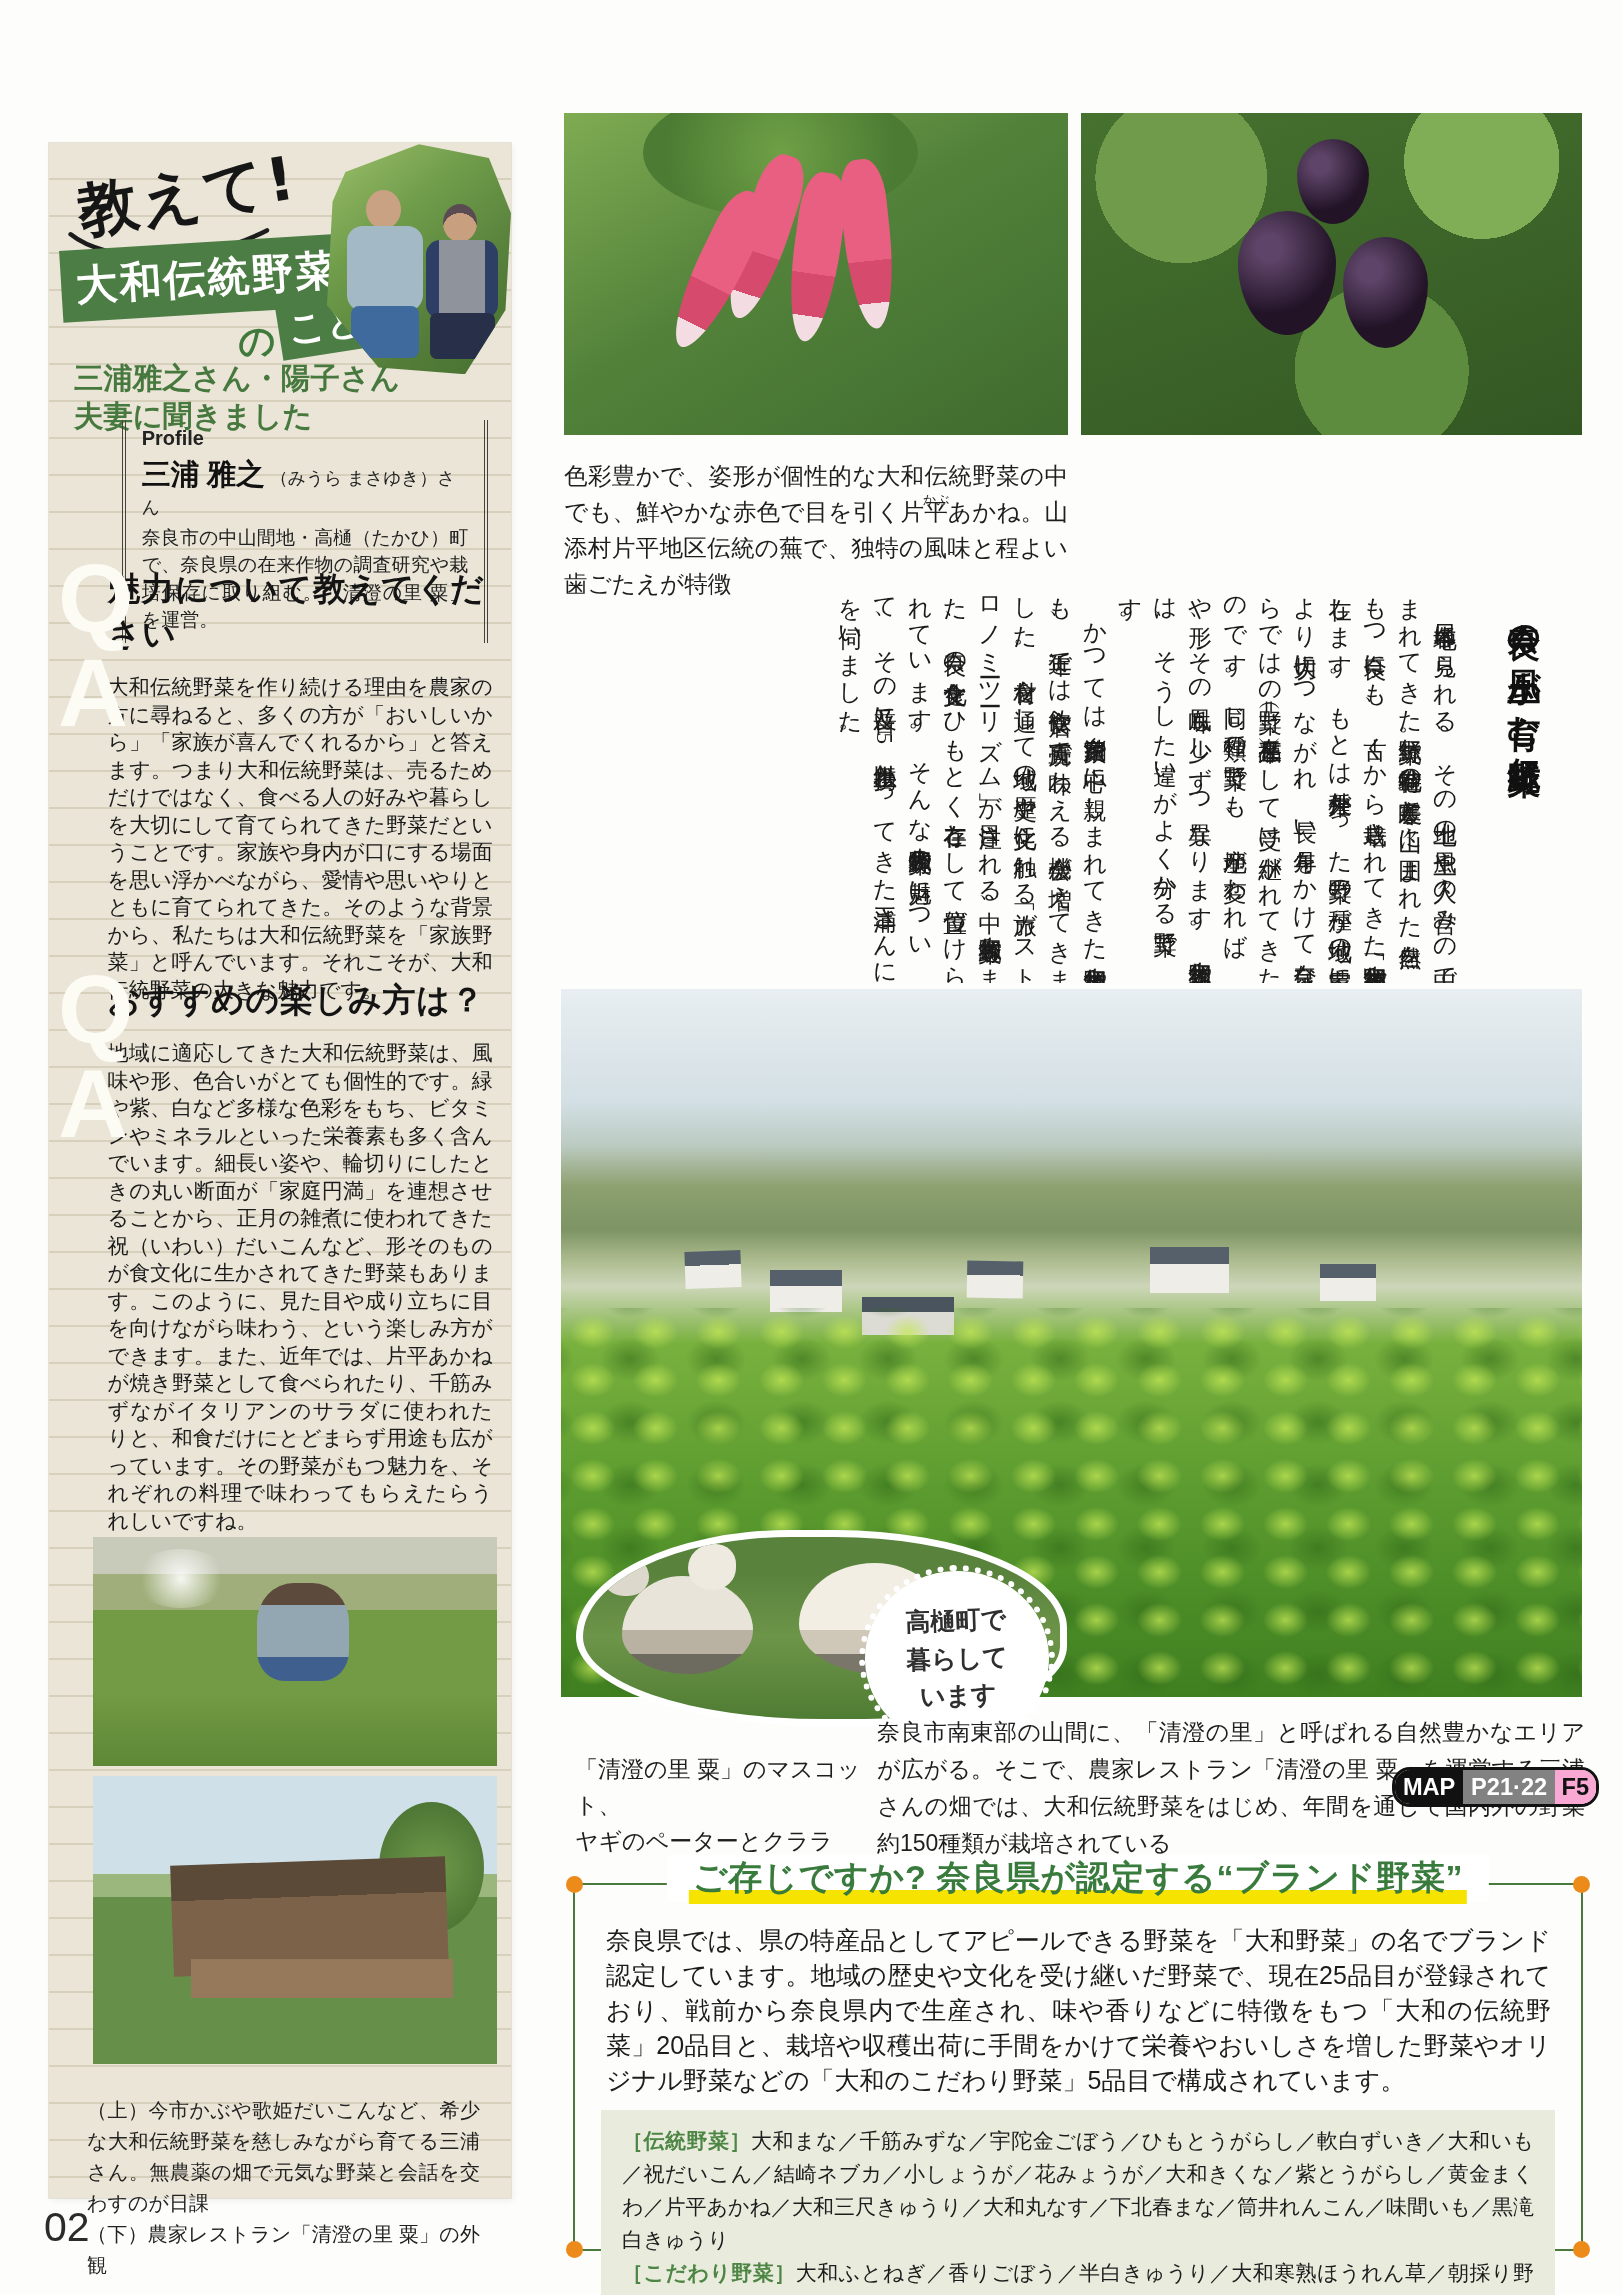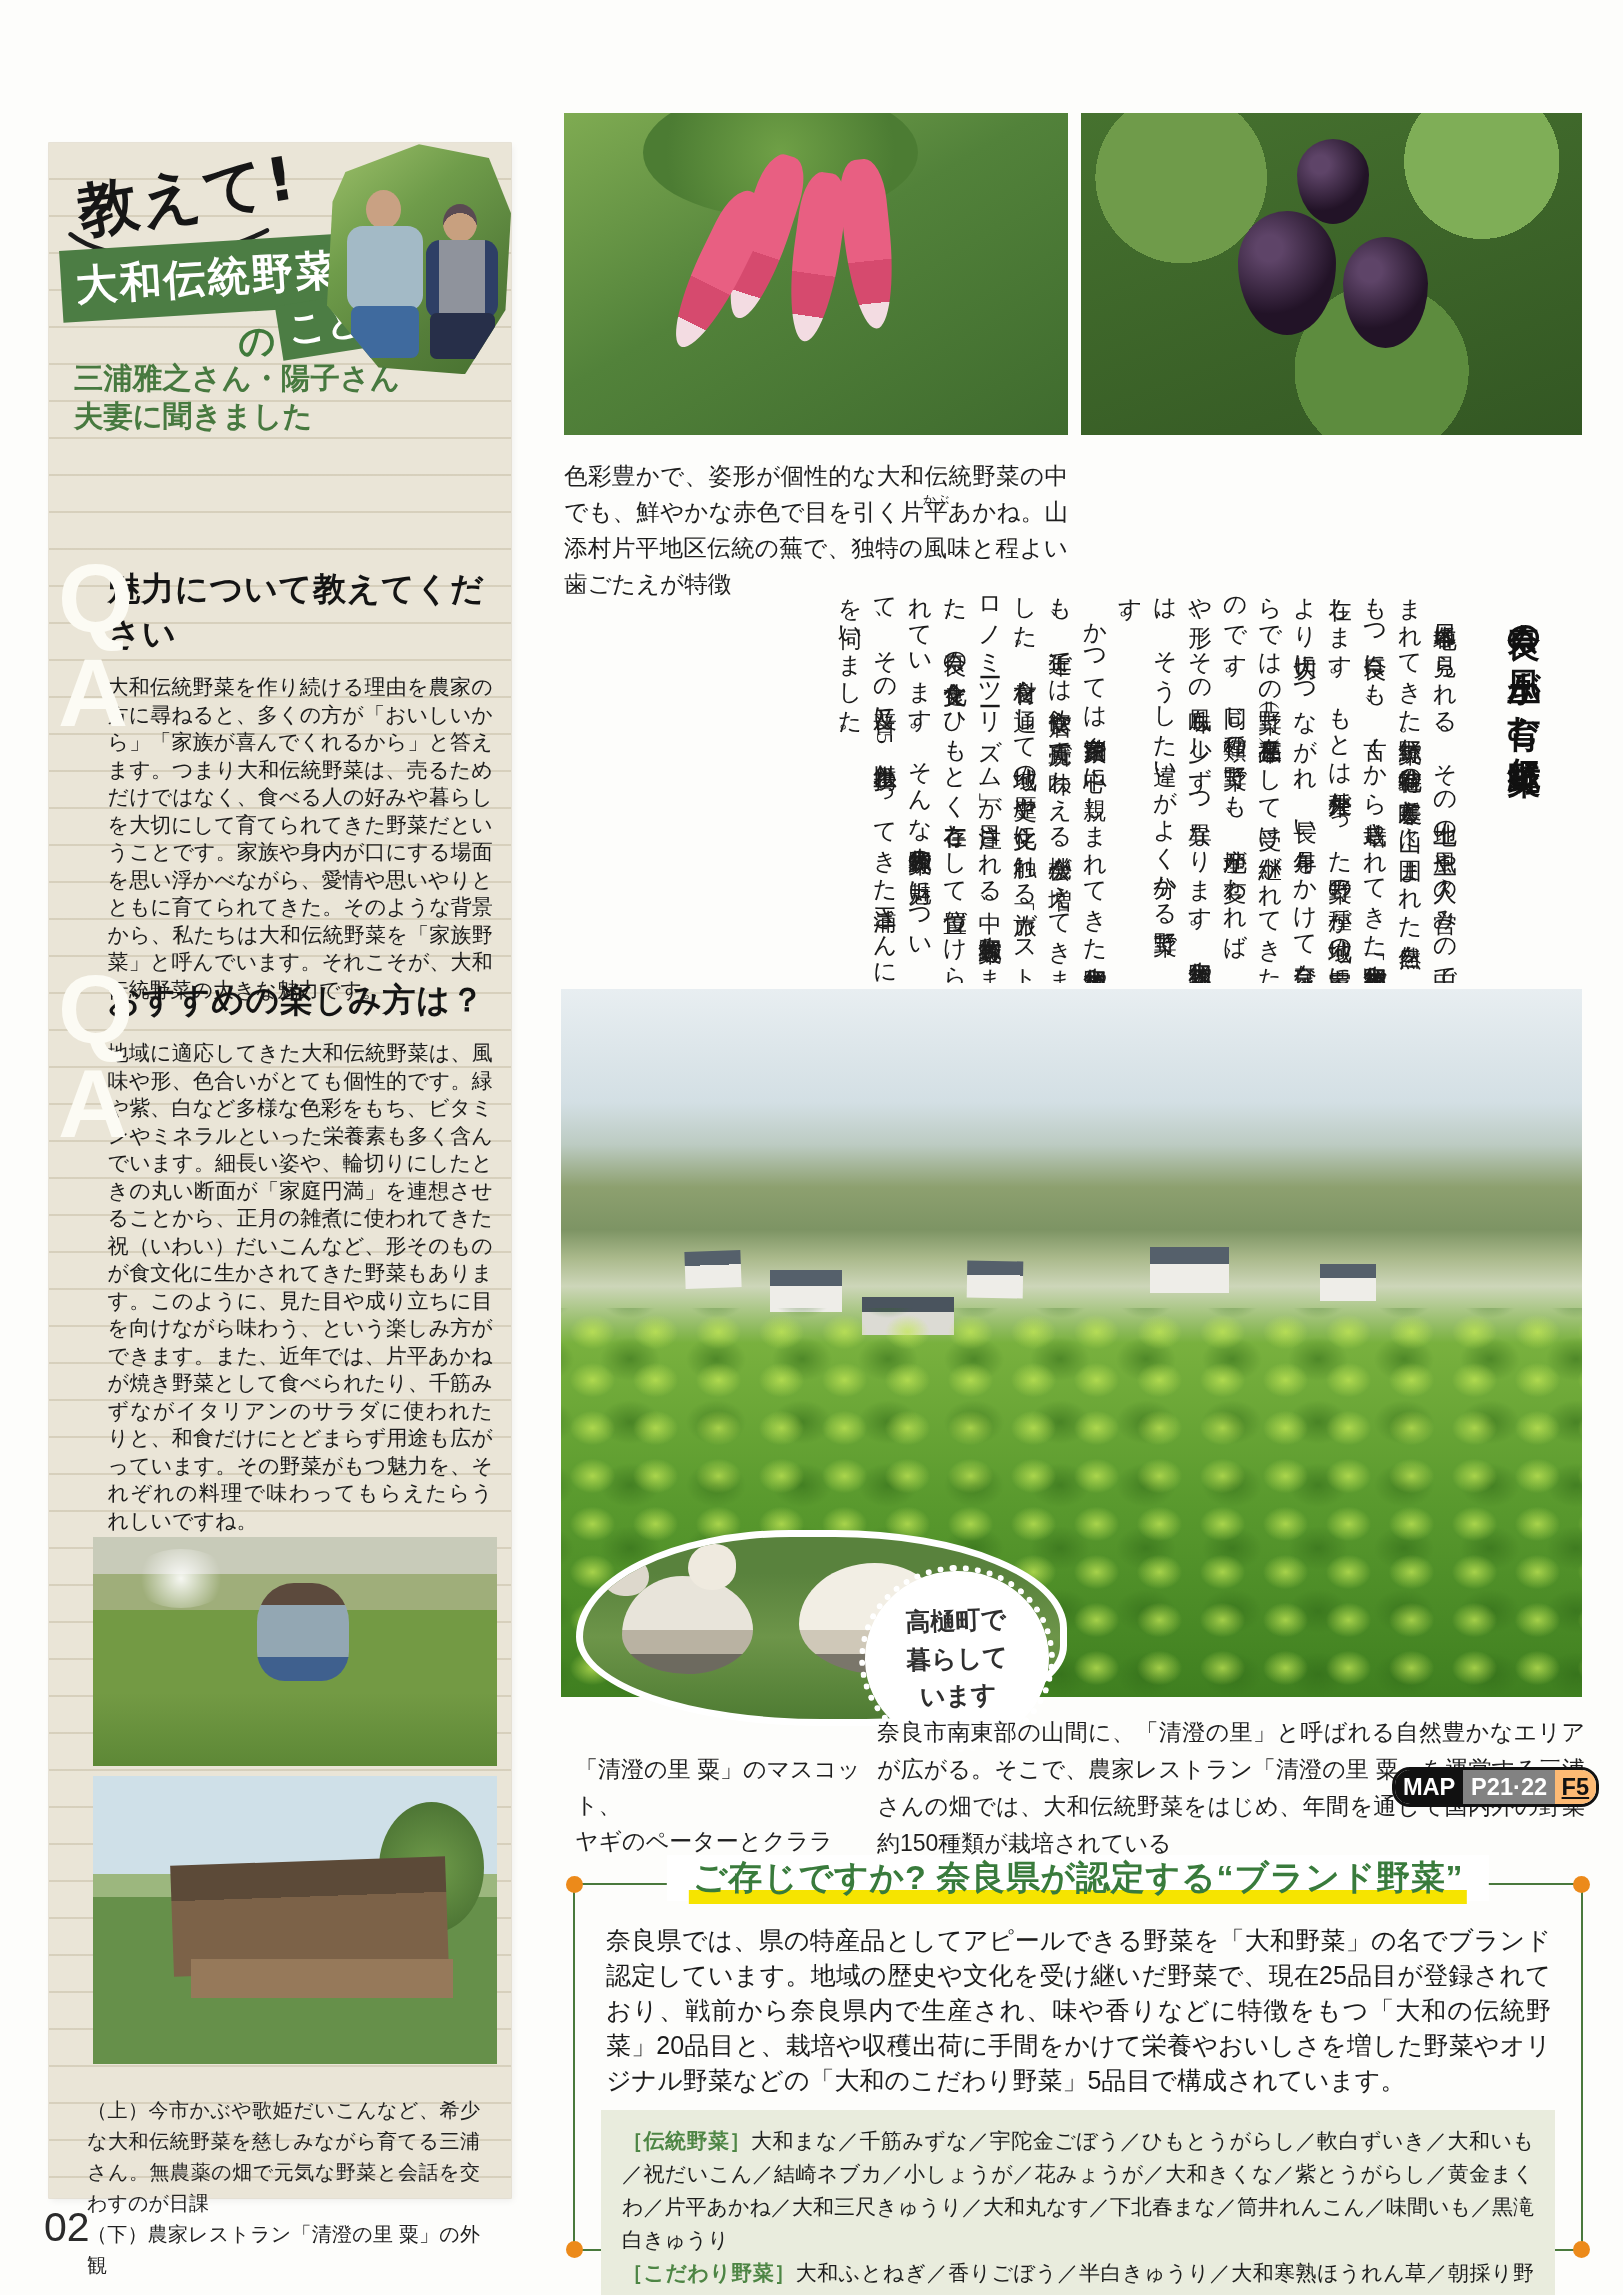--- a/index.html
+++ b/index.html
@@ -145,21 +145,21 @@
     transform:rotate(-2deg);}
   .goat-caption{position:absolute;left:575px;top:1751px;width:308px;font-size:23px;line-height:36px;
     white-space:pre-line;color:#1e1e1e;}
   .field-caption{position:absolute;left:877px;top:1714px;width:708px;font-size:23px;line-height:37px;
     text-align:justify;color:#1e1e1e;}
   .map-badge{position:absolute;left:1392px;top:1767px;display:inline-flex;align-items:flex-start;
     border:3.3px solid #111;border-radius:18px;overflow:hidden;height:34px;
     font-weight:700;font-size:23.6px;line-height:34px;}
   .map-badge .m1{background:#111;color:#fff;padding:0 7.9px;}
   .map-badge .m2{background:#828282;color:#fff;padding:0 7.9px;}
-  .map-badge .m3{background:#fdba74;color:#111;padding:0 6.5px;text-decoration:underline;}
+  .map-badge .m3{background:#f9a8d4;color:#111;padding:0 6.5px;}
 
   
   .brand-box{position:absolute;left:573px;top:1883px;width:1010px;height:368px;
     border:2px solid #49793c;box-sizing:border-box;}
   .corner-dot{position:absolute;width:17px;height:17px;border-radius:50%;background:#ec8a1a;}
   .cd-tl{left:-9.2px;top:-9.2px;} .cd-tr{right:-9.2px;top:-9.2px;}
   .cd-bl{left:-9.2px;bottom:-9.2px;} .cd-br{right:-9.2px;bottom:-9.2px;}
   .brand-title{position:absolute;top:-30px;left:50%;transform:translateX(-50%);
     background:#fff;padding:0 22px;margin:0;white-space:nowrap;
     font-size:34px;font-weight:800;color:#397b3c;letter-spacing:0.7px;}
@@ -191,20 +191,27 @@
       <div class="cp-head1"></div>
       <div class="cp-body1"></div>
       <div class="cp-legs1"></div>
       <div class="cp-head2"></div>
       <div class="cp-body2"></div>
       <div class="cp-legs2"></div>
     </div>
     <div class="subtitle" style="white-space:pre-line">三浦雅之さん・陽子さん
 夫妻に聞きました</div>
 
+    <div class="profile">
+      <div class="p-label">Profile</div>
+      <div class="p-name-row">
+        <span class="p-name">三浦 雅之</span><span class="p-kana">（みうら まさゆき）さん</span>
+      </div>
+      <div class="p-desc">奈良市の中山間地・高樋（たかひ）町で、奈良県の在来作物の調査研究や栽培保存に取り組む。「清澄の里 粟」を運営。</div>
+    </div>
 
     <section class="qa qa1">
       <span class="big-letter q-letter">Q</span>
       <h3 class="qa-heading" style="margin:0">魅力について教えてください</h3>
       <span class="big-letter a-letter">A</span>
       <p class="qa-answer">大和伝統野菜を作り続ける理由を農家の方に尋ねると、多くの方が「おいしいから」「家族が喜んでくれるから」と答えます。つまり大和伝統野菜は、売るためだけではなく、食べる人の好みや暮らしを大切にして育てられてきた野菜だということです。家族や身内が口にする場面を思い浮かべながら、愛情や思いやりとともに育てられてきた。そのような背景から、私たちは大和伝統野菜を「家族野菜」と呼んでいます。それこそが、大和伝統野菜の大きな魅力です。</p>
     </section>
 
     <section class="qa qa2">
       <span class="big-letter q-letter">Q</span>

